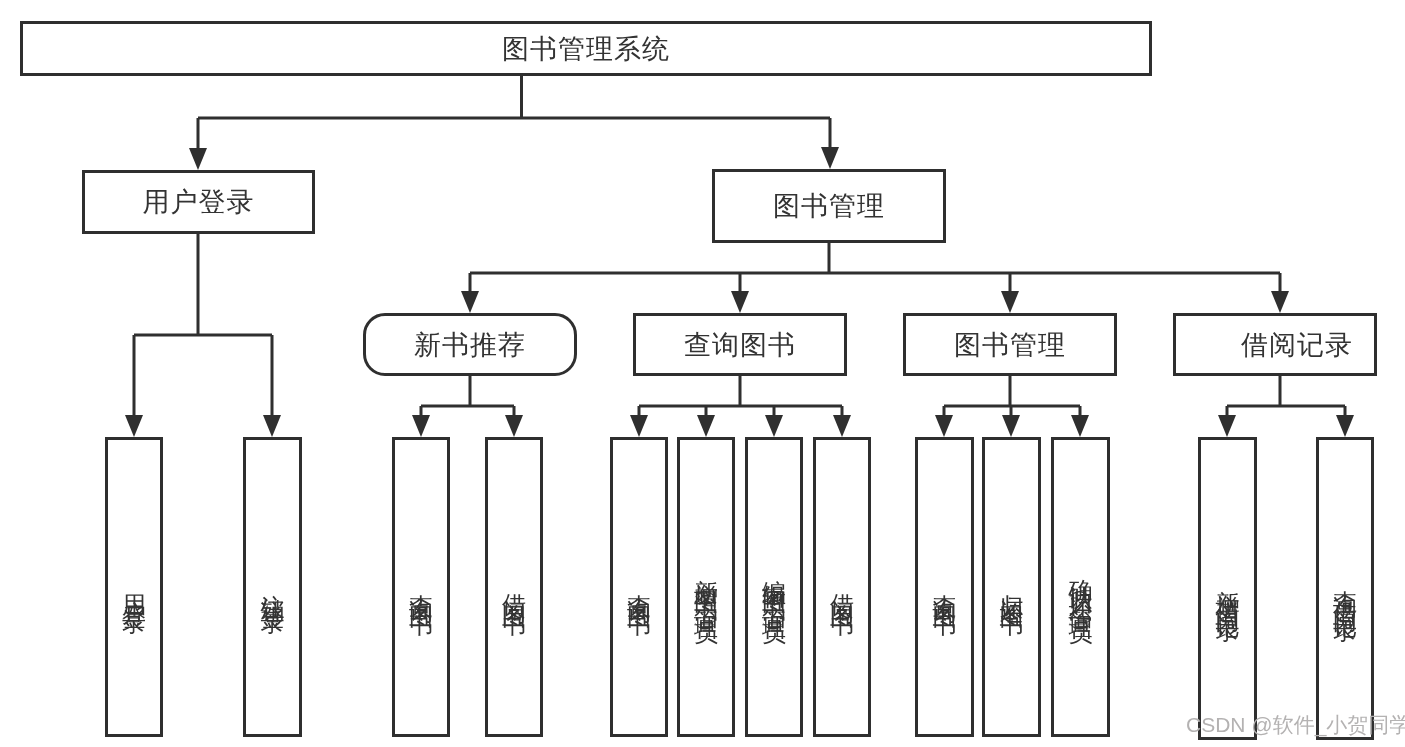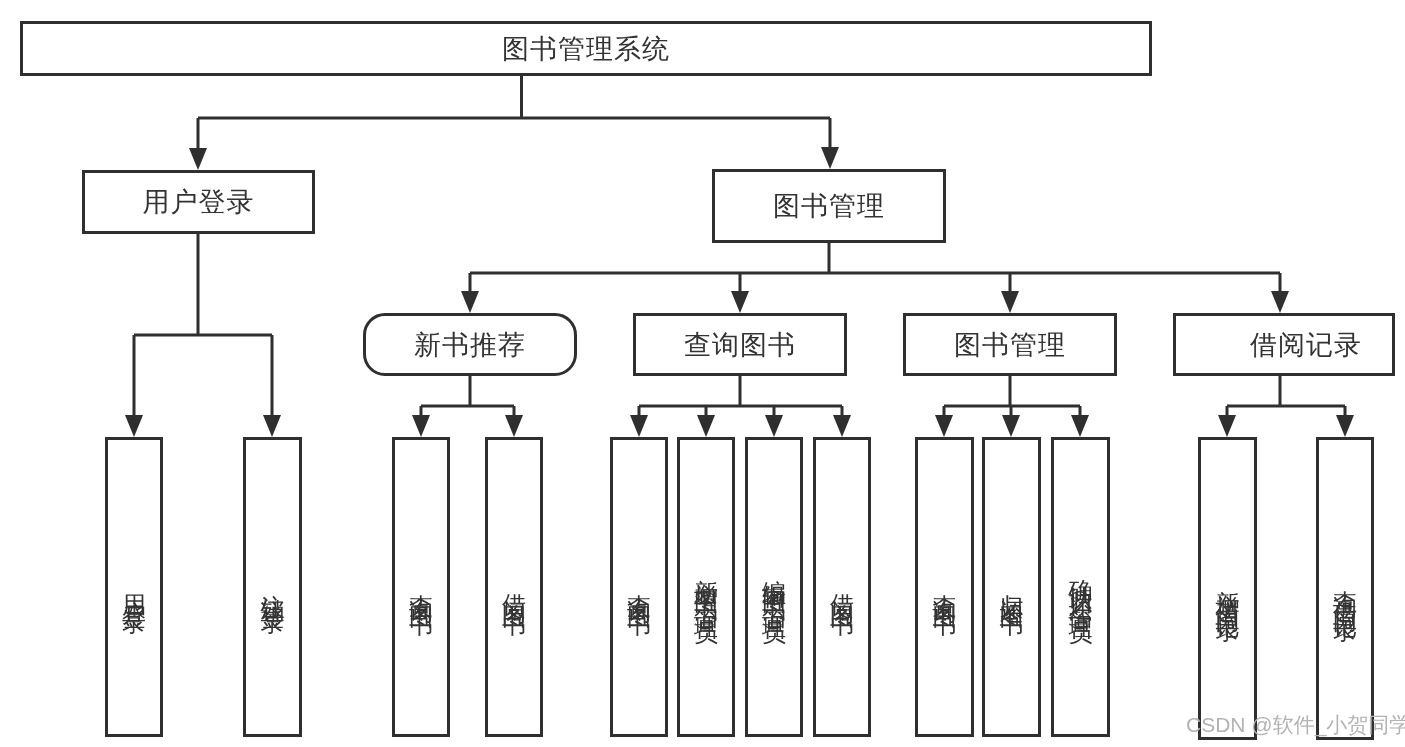--- a/index.html
+++ b/index.html
@@ -97,21 +97,21 @@
   </svg>
 
   <div class="node root" style="left:20px; top:21px; width:1132px; height:55px;">图书管理系统</div>
 
   <div class="node" style="left:82px; top:170px; width:233px; height:64px;">用户登录</div>
   <div class="node" style="left:712px; top:169px; width:234px; height:74px;">图书管理</div>
 
   <div class="node" style="left:363px; top:313px; width:214px; height:63px;border-radius:22px;">新书推荐</div>
   <div class="node" style="left:633px; top:313px; width:214px; height:63px;">查询图书</div>
   <div class="node" style="left:903px; top:313px; width:214px; height:63px;">图书管理</div>
-  <div class="node" style="left:1173px; top:313px; width:222px; height:63px;padding-left:44px;">借阅记录</div>
+  <div class="node" style="left:1173px; top:313px; width:204px; height:63px;padding-left:44px;">借阅记录</div>
 
   <div class="leaf" style="left:105px; width:58px;">
     <span>用户登录</span>
   </div>
   <div class="leaf" style="left:243px; width:59px;">
     <span>注销登录</span>
   </div>
 
   <div class="leaf" style="left:392px; width:58px;">
     <span>查询图书</span>

